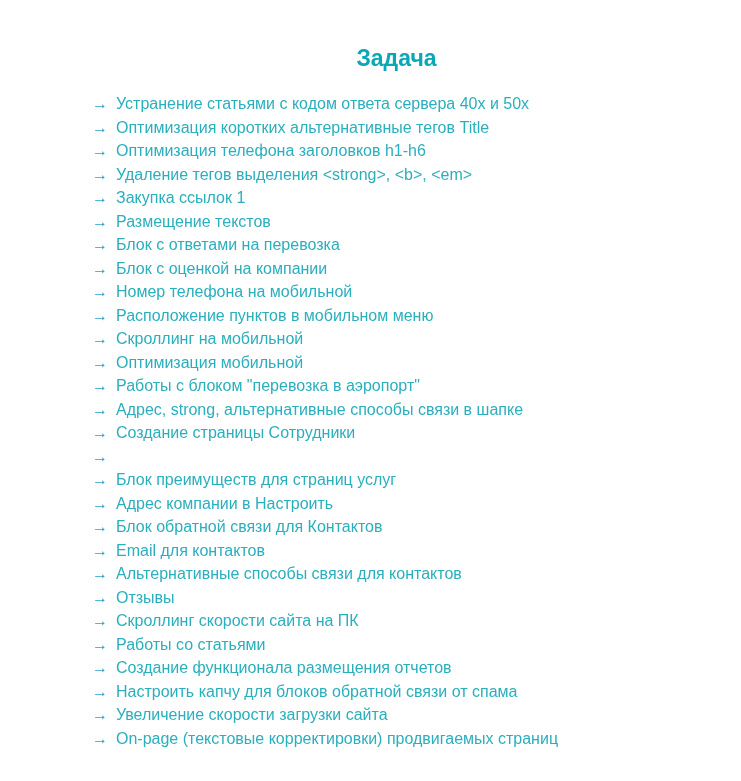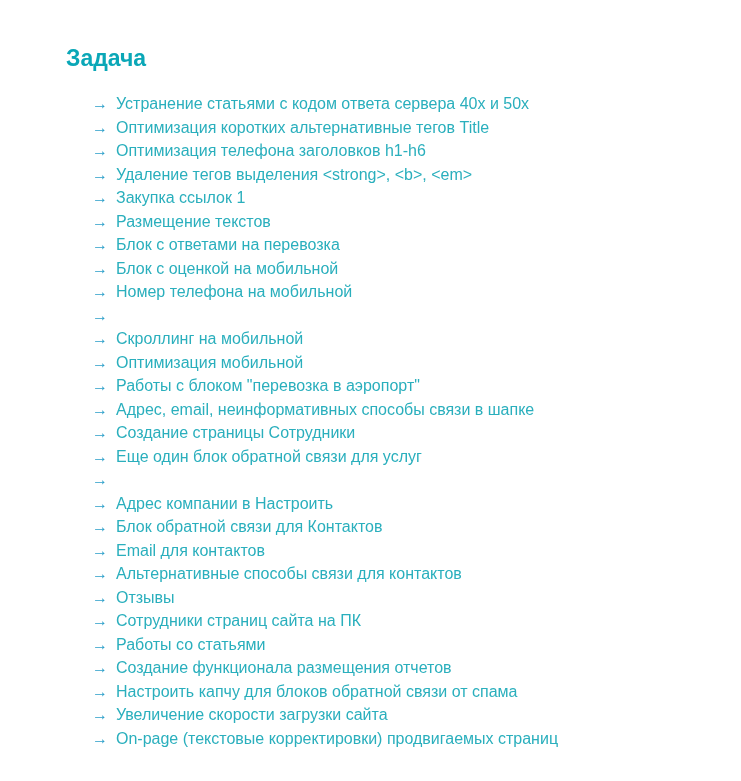--- a/index.html
+++ b/index.html
@@ -15,20 +15,21 @@
   }
   body {
     width: 741px;
     height: 781px;
     background: var(--background);
     font-family: "Liberation Sans", sans-serif;
     overflow: hidden;
   }
   .content {
     padding: 47px 14px 0 66px;
+    text-align: center;
   }
   .page-title {
     margin: 0 0 22px 0;
     font-size: 23px;
     line-height: 23px;
     font-weight: bold;
     color: var(--title);
   }
   .task-list {
     list-style: none;
@@ -88,64 +89,65 @@
         <span class="task-text">Размещение текстов</span>
       </li>
 
       <li>
         <span class="arrow">→</span>
         <span class="task-text">Блок с ответами на перевозка</span>
       </li>
 
       <li>
         <span class="arrow">→</span>
-        <span class="task-text">Блок с оценкой на мобильной</span>
+        <span class="task-text">Блок с оценкой на компании</span>
       </li>
 
       <li>
         <span class="arrow">→</span>
         <span class="task-text">Номер телефона на мобильной</span>
       </li>
 
       <li>
         <span class="arrow">→</span>
+        <span class="task-text">Расположение пунктов в мобильном меню</span>
       </li>
 
       <li>
         <span class="arrow">→</span>
         <span class="task-text">Скроллинг на мобильной</span>
       </li>
 
       <li>
         <span class="arrow">→</span>
         <span class="task-text">Оптимизация мобильной</span>
       </li>
 
       <li>
         <span class="arrow">→</span>
         <span class="task-text">Работы с блоком "перевозка в аэропорт"</span>
       </li>
 
       <li>
         <span class="arrow">→</span>
-        <span class="task-text">Адрес, email, неинформативных способы связи в шапке</span>
+        <span class="task-text">Адрес, strong, альтернативные способы связи в шапке</span>
       </li>
 
       <li>
         <span class="arrow">→</span>
         <span class="task-text">Создание страницы Сотрудники</span>
       </li>
 
       <li>
         <span class="arrow">→</span>
-        <span class="task-text">Еще один блок обратной связи для услуг</span>
-      </li>
-
-      <li>
-        <span class="arrow">→</span>
+      </li>
+
+      <li>
+        <span class="arrow">→</span>
+        <span class="task-text">Блок преимуществ для страниц услуг</span>
       </li>
 
       <li>
         <span class="arrow">→</span>
         <span class="task-text">Адрес компании в Настроить</span>
       </li>
 
       <li>
         <span class="arrow">→</span>
         <span class="task-text">Блок обратной связи для Контактов</span>
@@ -161,21 +163,21 @@
         <span class="task-text">Альтернативные способы связи для контактов</span>
       </li>
 
       <li>
         <span class="arrow">→</span>
         <span class="task-text">Отзывы</span>
       </li>
 
       <li>
         <span class="arrow">→</span>
-        <span class="task-text">Сотрудники страниц сайта на ПК</span>
+        <span class="task-text">Скроллинг скорости сайта на ПК</span>
       </li>
 
       <li>
         <span class="arrow">→</span>
         <span class="task-text">Работы со статьями</span>
       </li>
 
       <li>
         <span class="arrow">→</span>
         <span class="task-text">Создание функционала размещения отчетов</span>

